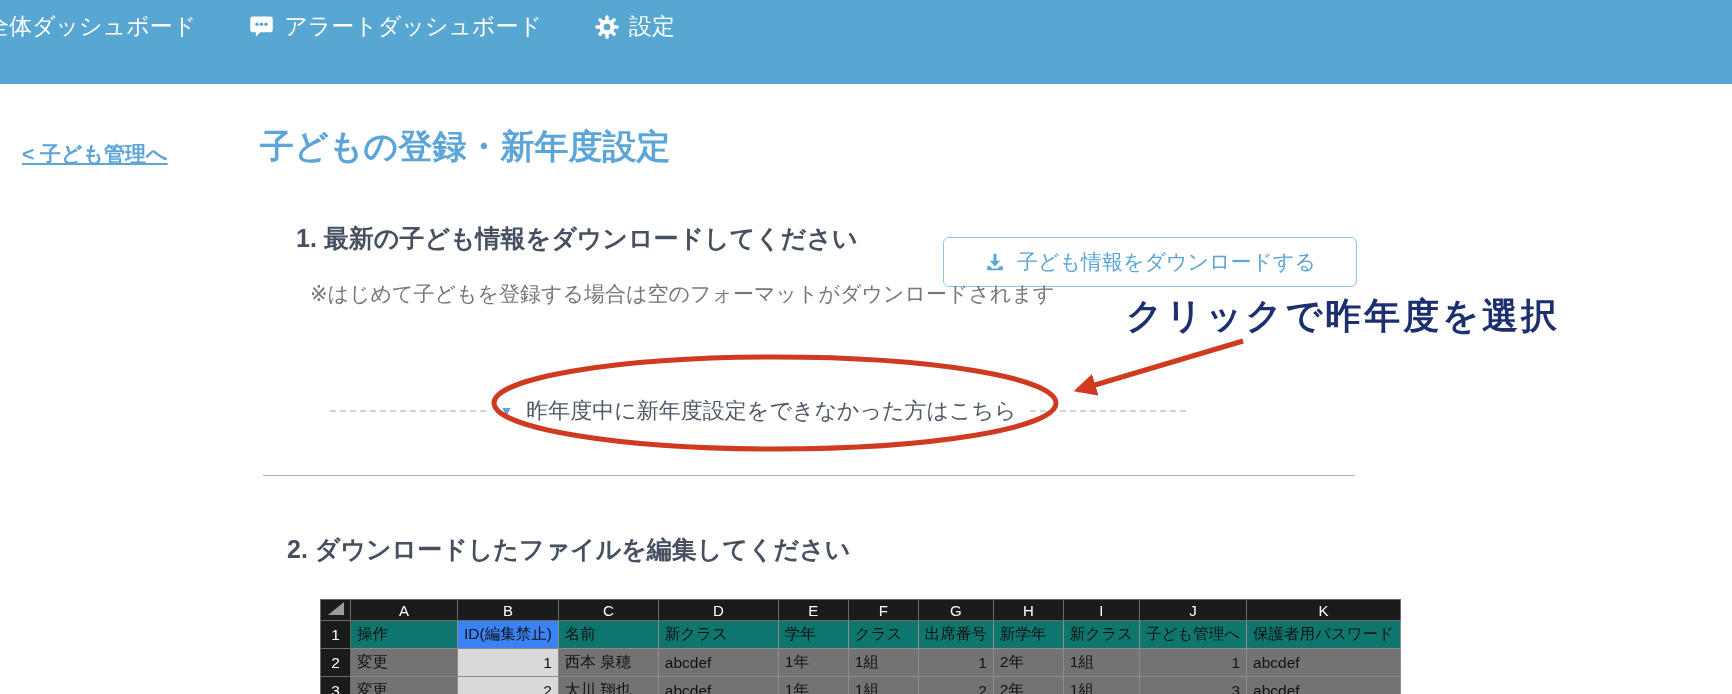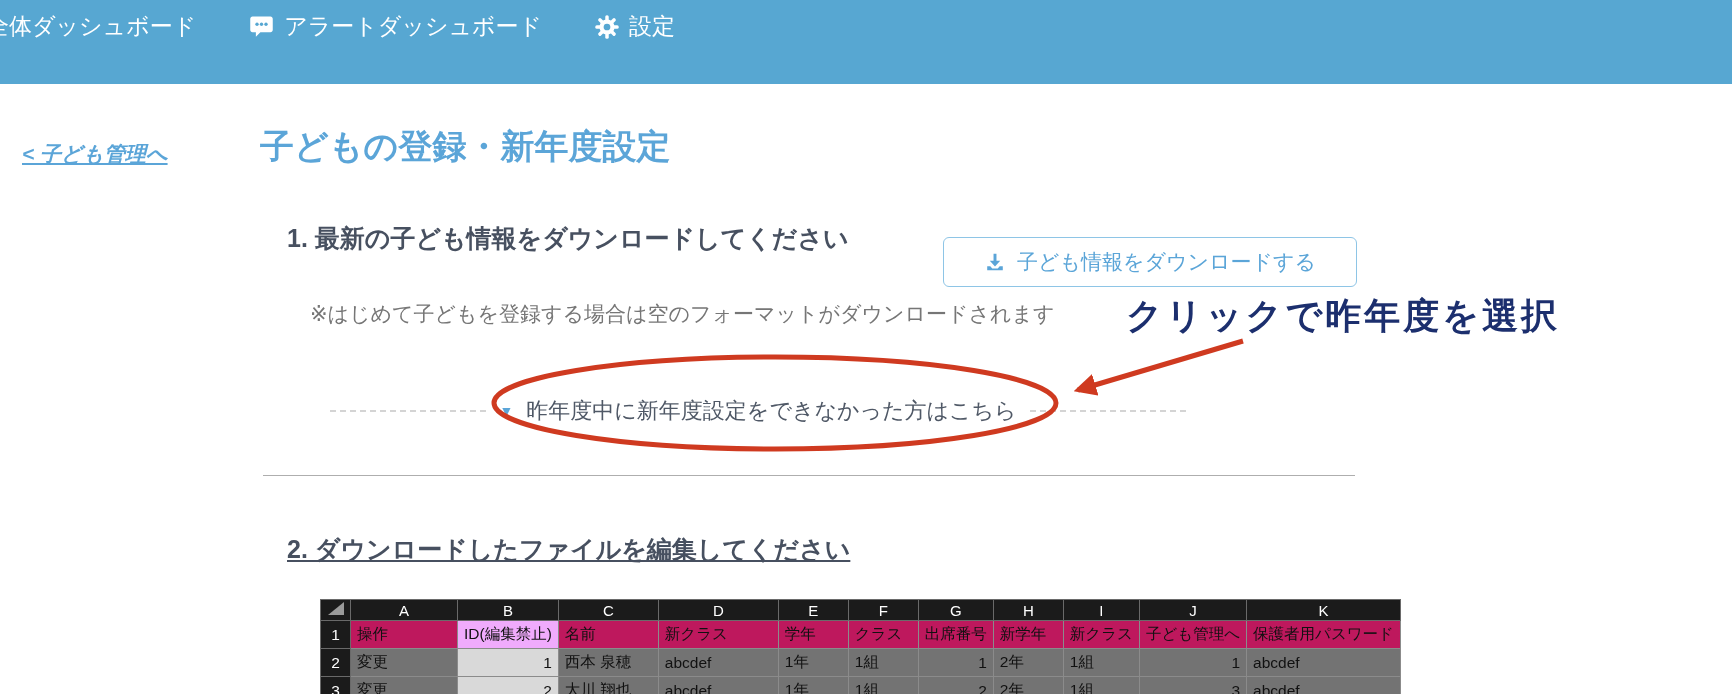--- a/index.html
+++ b/index.html
@@ -11,37 +11,37 @@
   .navbar { position:absolute; left:0; top:0; width:1732px; height:84px;
             background:#57a7d2; display:flex; align-items:flex-start;
             padding:11px 0 0 0; gap:52px; }
   .nav-item { display:flex; align-items:center; gap:9px; color:#fff;
               font-size:23px; cursor:pointer; white-space:nowrap; }
   .nav-item.first { margin-left:-14px; }
   .nav-icon { display:inline-flex; align-items:center; }
 
   
   .back-link { position:absolute; left:22px; top:140px; font-size:21px;
-               font-weight:bold; color:#5ba5d8; text-decoration:underline; cursor:pointer;font-style:italic; }
+               font-weight:bold; color:#5ba5d8; text-decoration:underline; cursor:pointer; }
 
   
   .page-title { position:absolute; left:260px; top:124px; width:1030px;
                 font-size:34px; font-weight:bold; color:#5ba5d8; }
 
   
   .sec-heading { position:absolute; font-size:25px; font-weight:bold; color:#475060; white-space:nowrap; }
-  #sec1-heading { left:287px; top:222px; }
-  #sec2-heading { left:287px; top:533px;text-decoration:underline; }
+  #sec1-heading { left:296px; top:222px; }
+  #sec2-heading { left:287px; top:533px; }
 
   .dl-btn { position:absolute; top:237px; right:375px; display:flex; align-items:center;
             gap:11px; background:#fff; border:1px solid #8ec5e6; border-radius:6px;
             padding:10px 40px; font-size:21px; color:#5ba5d8; cursor:pointer;
             font-family:inherit; white-space:nowrap; }
 
-  .note { position:absolute; left:310px; top:300px; font-size:21px; color:#767676; white-space:nowrap; }
+  .note { position:absolute; left:310px; top:280px; font-size:21px; color:#767676; white-space:nowrap; }
 
   .annotation { position:absolute; left:1126px; top:292px; font-size:36px; font-weight:bold;
                 color:#1c2f6e; letter-spacing:3px; white-space:nowrap; }
 
   .toggle-row { position:absolute; left:330px; top:396px; width:856px; display:flex;
                 align-items:center; gap:13px; cursor:pointer; }
   .toggle-row .dash { flex:1; border-top:2px dashed #d4d4d4; height:0; }
   .toggle-row .caret { font-size:14px; color:#5ba5d8; }
   .toggle-row .toggle-text { font-size:22px; color:#4f5866; white-space:nowrap; }
 
@@ -54,22 +54,22 @@
   .sheet { position:absolute; left:320px; top:599px; border-collapse:collapse;
            font-size:15.5px; color:#111; }
   .sheet td { border:1px solid #8b8b8b; padding:2px 6px; height:28px; background:#737373;
               white-space:nowrap; overflow:hidden; }
   .sheet tr.letters td { background:#1b1b1b; color:#fff; border:1px solid #6a6a6a;
                          text-align:center; height:21px; padding:0 4px; font-size:15px; }
   .sheet td.rh { background:#1b1b1b; color:#fff; border:1px solid #6a6a6a;
                  text-align:center; padding:0 4px; }
   .sheet td.corner { background:#1b1b1b; border:1px solid #6a6a6a; padding:0;
                      vertical-align:bottom; }
-  .sheet td.h  { background:#be185d; }
-  .sheet td.hp { background:#f0abfc;margin-left:16px; }
+  .sheet td.h  { background:#0f766e; }
+  .sheet td.hp { background:#3b82f6;margin-left:16px; }
   .sheet td.g  { background:#d9d9d9; }
   .sheet td.num { text-align:right; }
 </style>
 </head>
 <body>
 
 <div class="screen">
 
   <header class="navbar">
     <div class="nav-item first">

